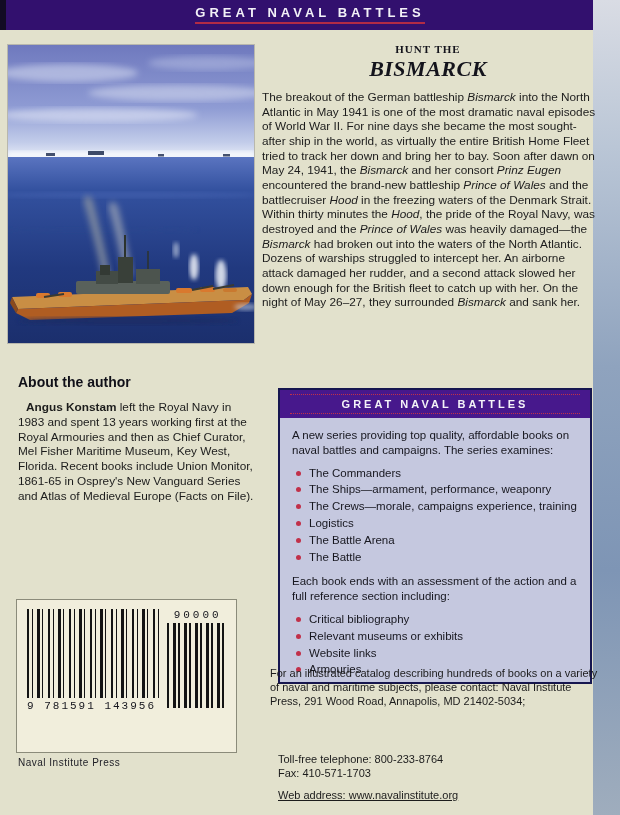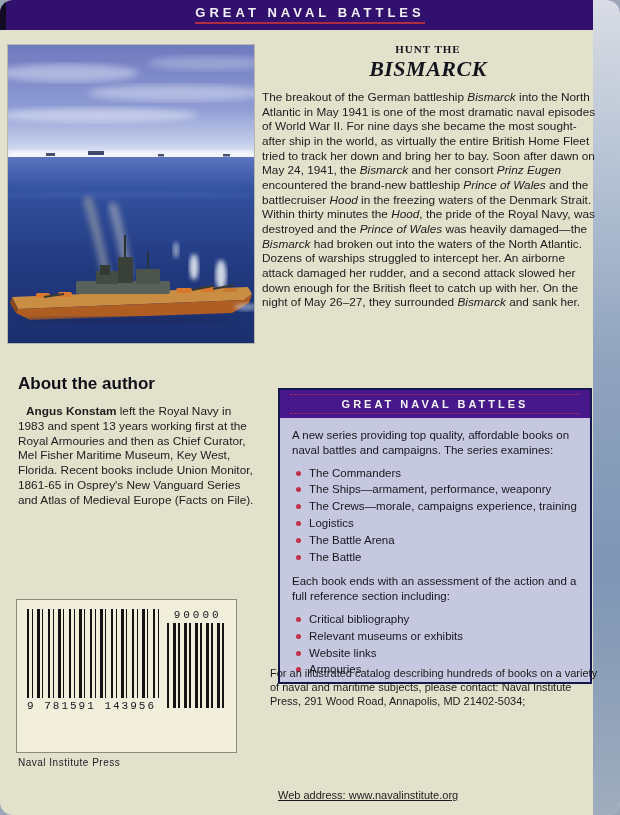--- a/index.html
+++ b/index.html
@@ -1,17 +1,17 @@
 <!DOCTYPE html>
 <html><head>
 <meta charset="utf-8">
 <style>
   html,body{margin:0;padding:0;}
   body{font-family:"Liberation Sans","DejaVu Sans",sans-serif;background:#9aa7b6;}
-  #page{position:relative;width:620px;height:815px;background:#e2e1cc;overflow:hidden;border-radius:13px;}
+  #page{position:relative;width:620px;height:815px;background:#e2e1cc;overflow:hidden;}
 
   
   .banner{position:absolute;top:0;left:0;width:620px;height:30px;background:#32106e;display:flex;align-items:center;justify-content:center;}
   .banner .corner{position:absolute;left:0;top:0;width:6px;height:30px;background:#120b24;}
   .banner-title{color:#f2f0f7;font-size:13px;font-weight:bold;letter-spacing:4px;border-bottom:2px solid #b22b45;padding-bottom:3px;line-height:1;}
 
   
   .right-strip{position:absolute;top:0;right:0;width:27px;height:815px;
     background:linear-gradient(180deg,#d9dce4 0%,#bac6d6 18%,#8fa3be 45%,#7e95b5 70%,#9fadbd 100%);}
 
@@ -19,21 +19,21 @@
   .ship-art{position:absolute;left:8px;top:45px;width:246px;height:298px;box-shadow:0 0 0 1px rgba(60,60,80,.25);}
 
   
   .title-block{position:absolute;left:262px;top:43px;width:332px;text-align:center;color:#14141c;}
   .kicker{font-family:"Liberation Serif","DejaVu Serif",serif;font-weight:bold;font-size:11px;letter-spacing:1px;}
   .book-title{font-family:"Liberation Serif","DejaVu Serif",serif;font-weight:bold;font-style:italic;font-size:22px;letter-spacing:.5px;margin-top:1px;}
   .synopsis{position:absolute;left:262px;top:90px;width:334px;font-size:11.8px;line-height:14.65px;color:#1c1c1c;}
 
   
   .about{position:absolute;left:18px;top:374px;width:238px;color:#1c1c1c;}
-  .about h2{font-size:17px;margin:0 0 10px 0;color:#101018;}
+  .about h2{font-size:14px;margin:0 0 10px 0;color:#101018;}
   .about p{margin:0;font-size:11.8px;line-height:14.8px;}
 
   
   .series-box{position:absolute;left:278px;top:388px;width:314px;background:#c5c8df;border:2px solid #16164f;box-sizing:border-box;}
   .series-box-header{background:#47188c;padding:4px 10px;}
   .series-box-header .inner{border-top:1px dotted #c13049;border-bottom:1px dotted #c13049;text-align:center;color:#f4f2f8;font-size:11px;font-weight:bold;letter-spacing:3px;padding:3px 0;}
   .series-box-body{padding:10px 12px 3px 12px;font-size:11.5px;line-height:14.8px;color:#17171f;}
   .series-box-body p{margin:0 0 8px 0;}
   .series-box-body p.mid{margin:10px 0 8px 0;}
   ul.bullets{list-style:none;margin:0;padding:0 0 0 4px;}
@@ -187,17 +187,21 @@
         <div class="digits">9 781591 143956</div>
       </div>
       <div class="barcode-supp">
         <div class="digits">90000</div>
         <div class="bars-supp"></div>
       </div>
     </div>
   </div>
 
   <div class="catalog">For an illustrated catalog describing hundreds of books on a variety of naval and maritime subjects, please contact: Naval Institute Press, 291 Wood Road, Annapolis, MD 21402-5034;</div>
+  <div class="contact">
+    <div>Toll-free telephone: 800-233-8764</div>
+    <div>Fax: 410-571-1703</div>
+  </div>
   <div class="web">Web address: www.navalinstitute.org</div>
 
   <div class="publisher">Naval Institute Press</div>
 
 </div>
 
 </body></html>

